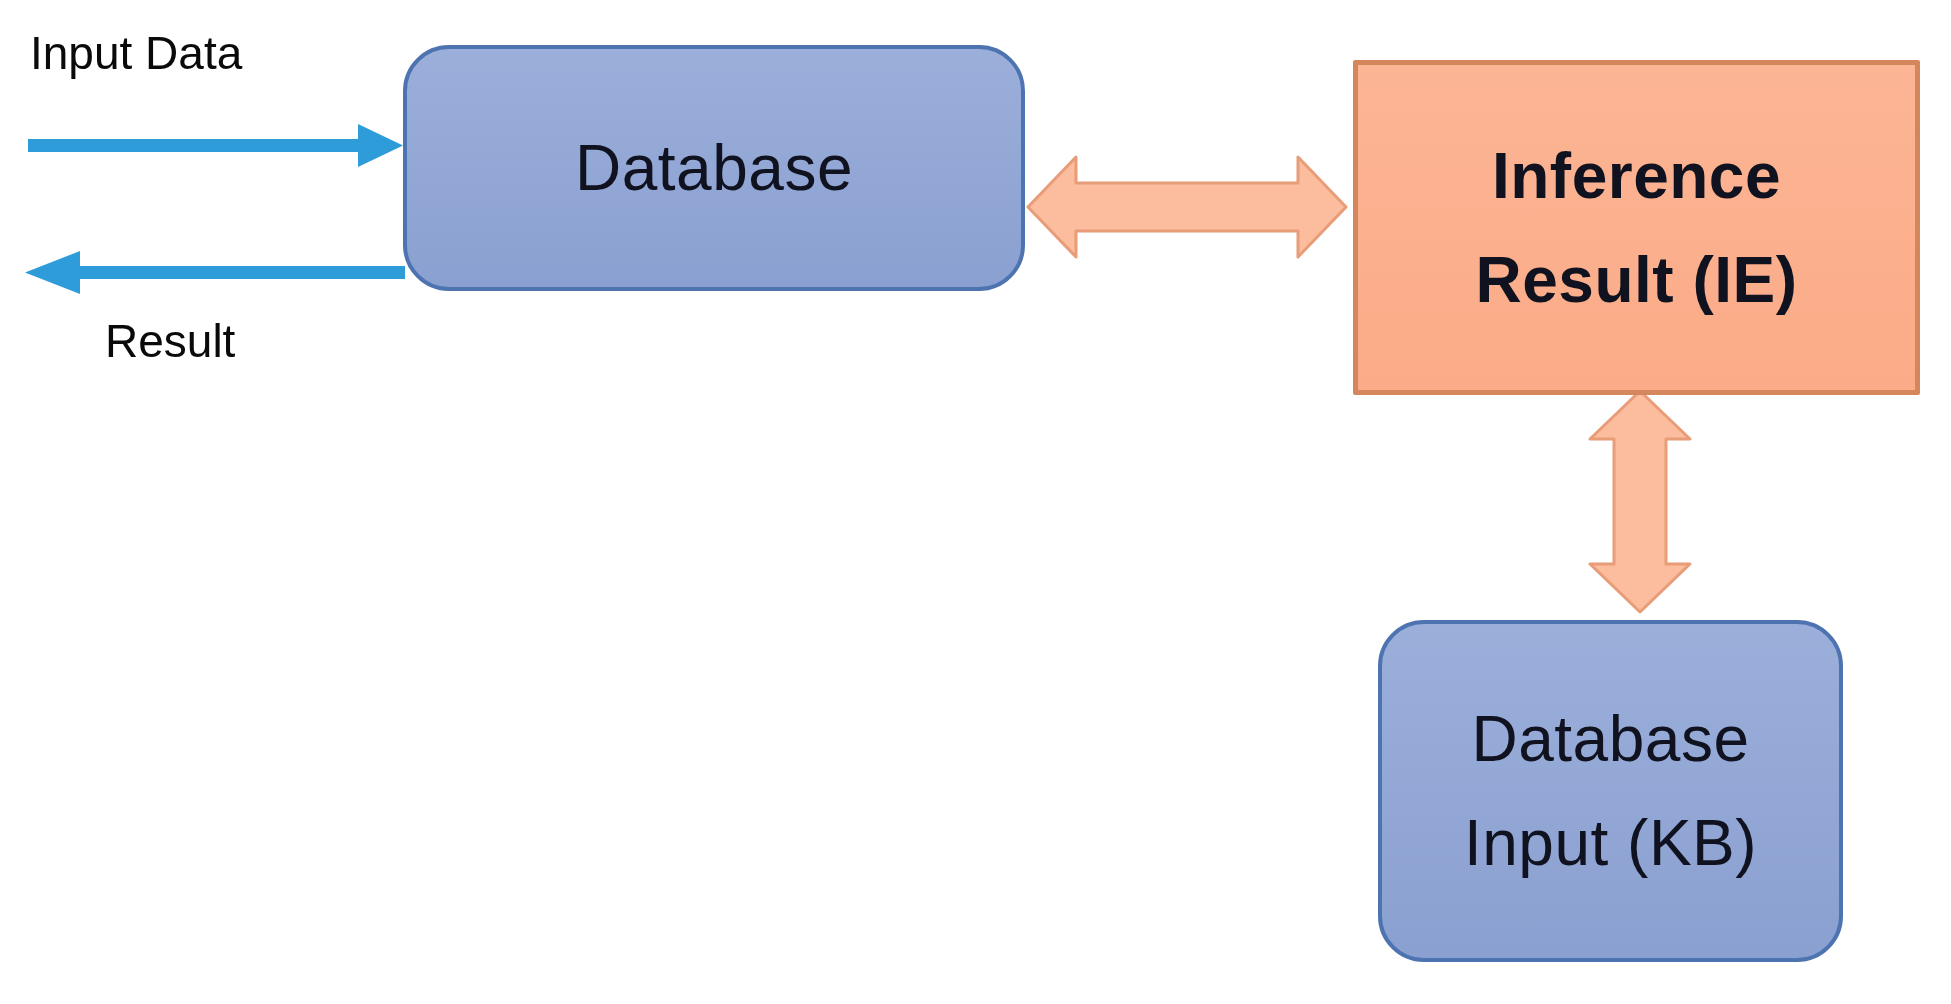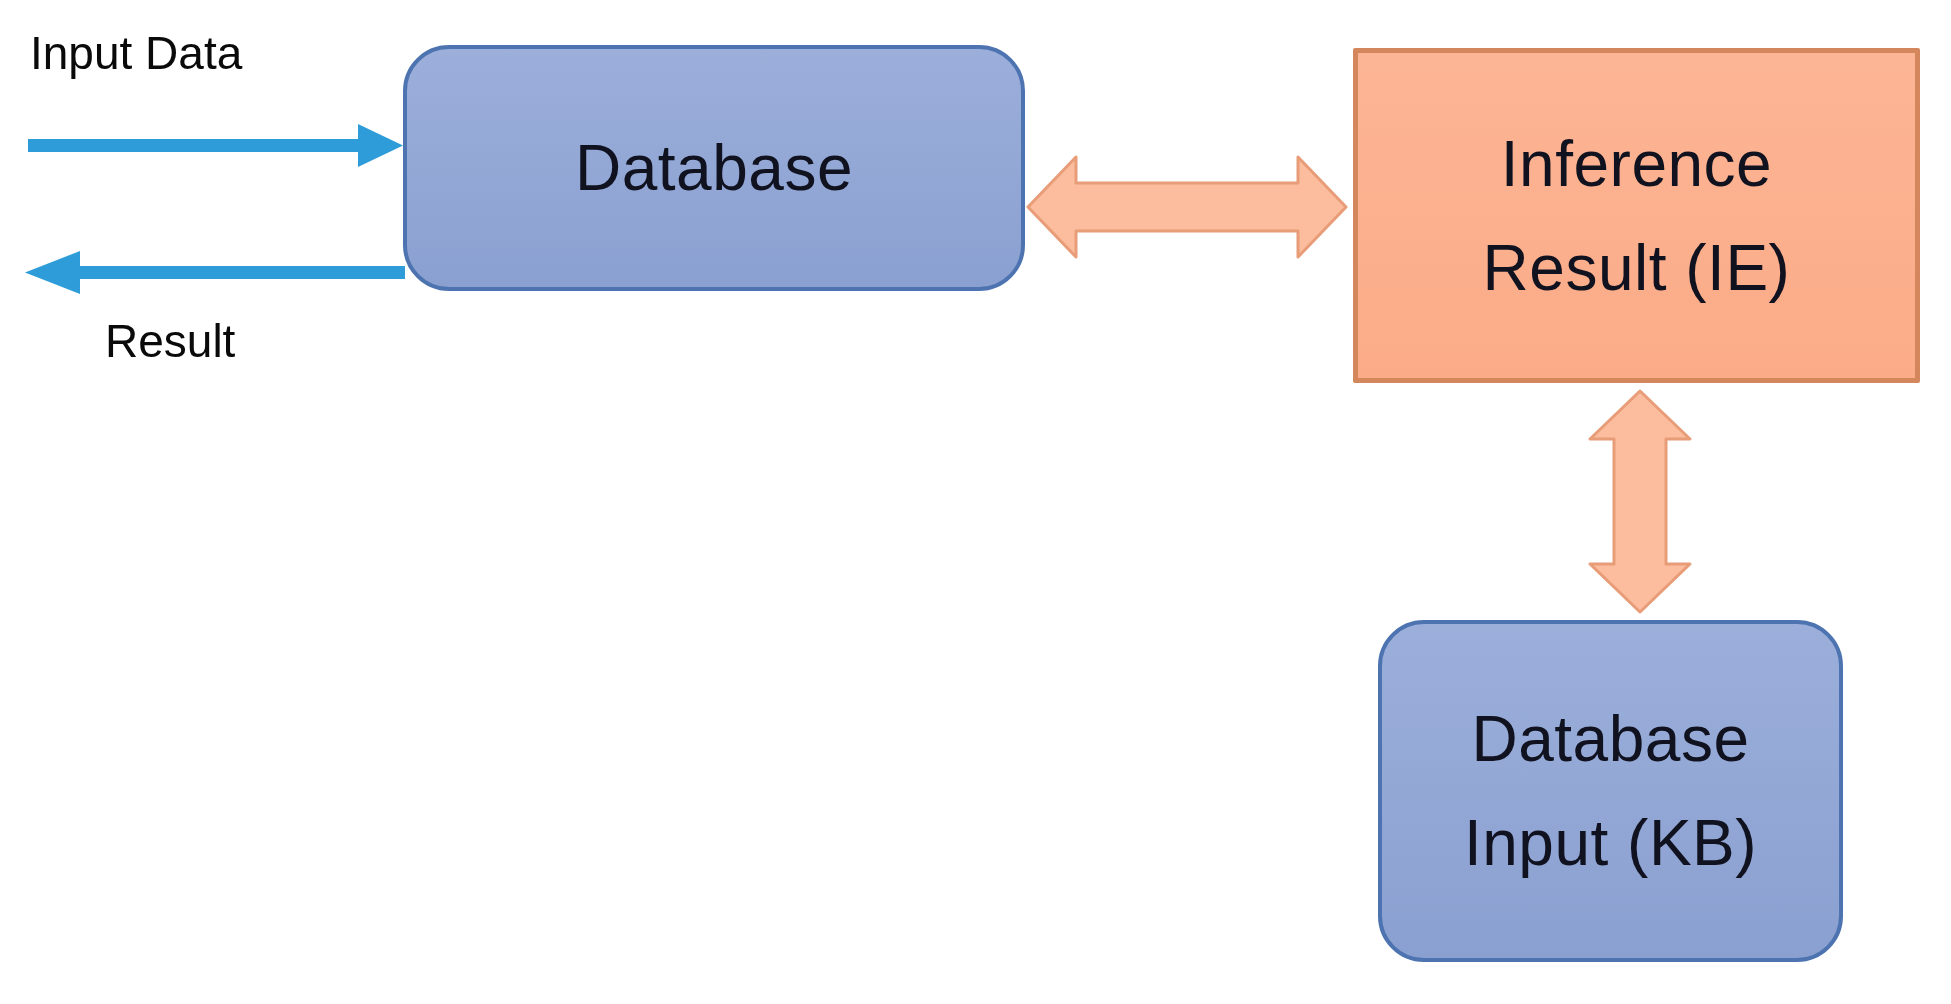--- a/index.html
+++ b/index.html
@@ -52,21 +52,21 @@
     border: 4px solid var(--blue-node-border, #4d74b0);
     border-radius: 46px;
   }
   .node-orange {
     background: linear-gradient(180deg, var(--orange-node-top, #fcb röt) 0%, var(--orange-node-bottom, #fbab87) 100%);
     background: linear-gradient(180deg, var(--orange-node-top, #fcb595) 0%, var(--orange-node-bottom, #fbab87) 100%);
     border: 5px solid var(--orange-node-border, #d4865c);
     border-radius: 2px;
   }
   #node-database { left: 403px; top: 45px;  width: 622px; height: 246px; }
-  #node-ie       { left: 1353px; top: 48px; width: 567px; height: 335px; }
+  #node-ie       { left: 1353px; top: 60px; width: 567px; height: 335px; font-weight: bold; }
   #node-kb       { left: 1378px; top: 620px; width: 465px; height: 342px; }
   .flow-label {
     position: absolute;
     font-size: 46px;
     line-height: 1;
     color: var(--label-text, #0a0a0a);
     white-space: nowrap;
   }
   #label-input  { left: 30px;  top: 30px; }
   #label-result { left: 105px; top: 302px; margin-top: 16px; }

